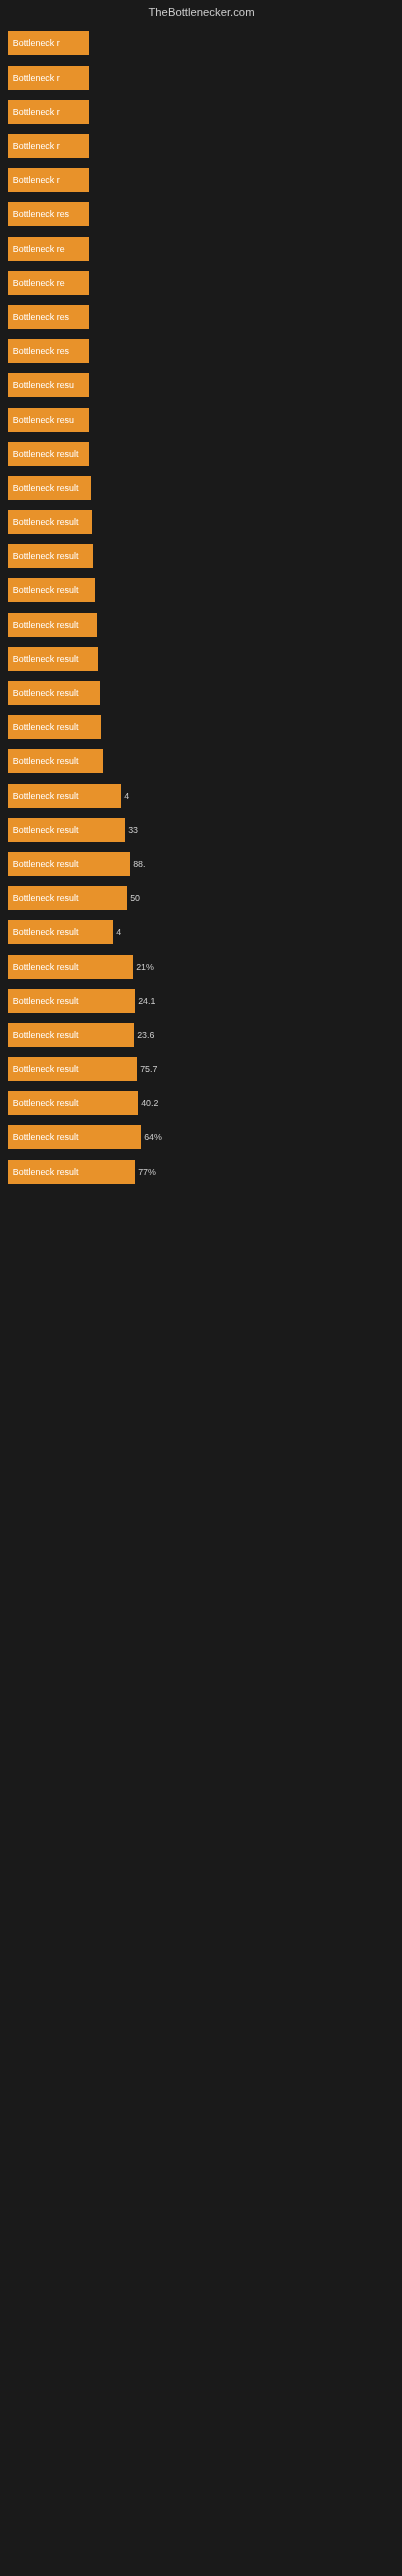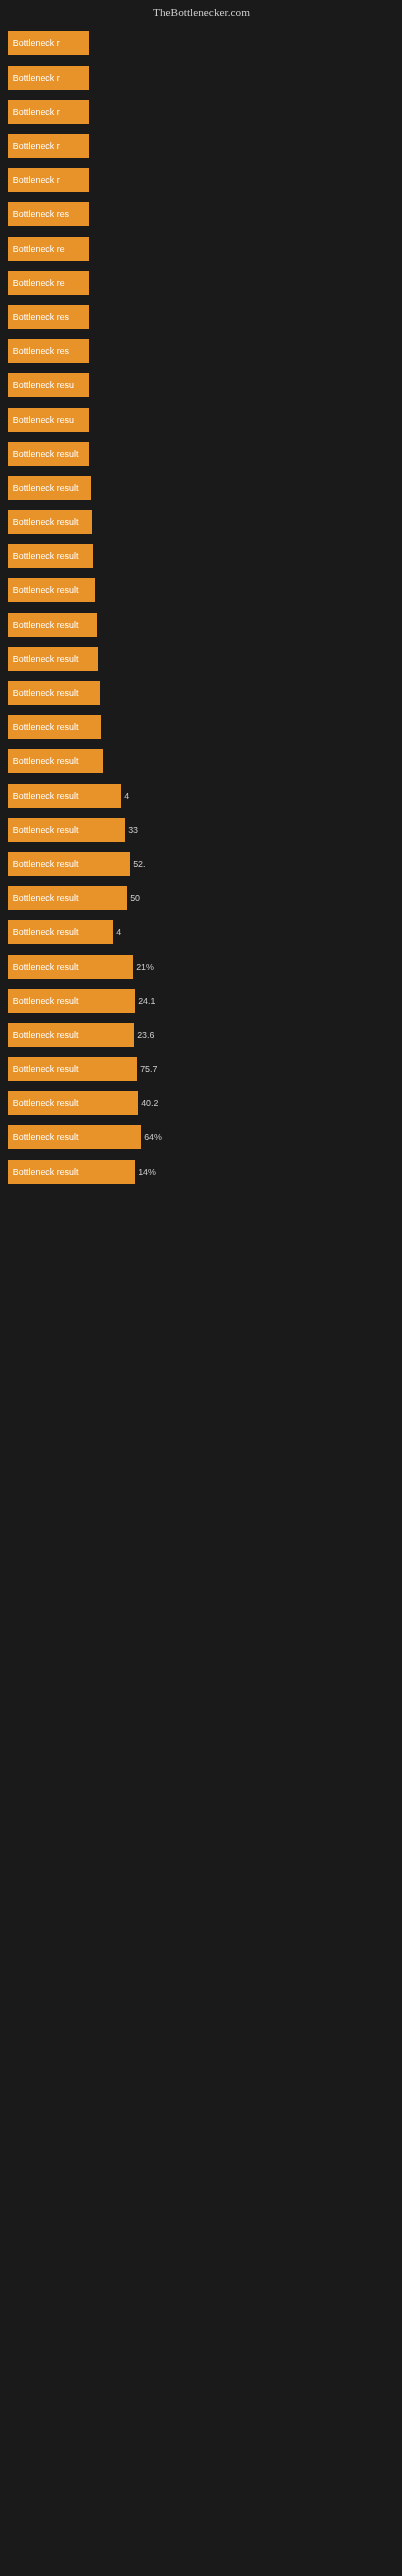--- a/index.html
+++ b/index.html
@@ -12,21 +12,20 @@
       font-family: Arial, sans-serif;
       width: 403px;
       min-height: 2576px;
     }
     .header {
       text-align: center;
       padding: 6.4px 0 3.2px 0;
       color: #cccccc;
       font-size: 11.3px;
       font-weight: normal;
-      font-family: Liberation Serif, serif;
     }
     .chart-area {
       padding: 6.4px 8px;
       display: flex;
       flex-direction: column;
       gap: 0px;
     }
     .bar-row {
       display: flex;
       align-items: center;
@@ -128,21 +127,21 @@
     <div class="bar-row">
       <div class="bar-label" style="width: 113px;">Bottleneck result</div>
       <div class="bar-value">4</div>
     </div>
     <div class="bar-row">
       <div class="bar-label" style="width: 117px;">Bottleneck result</div>
       <div class="bar-value">33</div>
     </div>
     <div class="bar-row">
       <div class="bar-label" style="width: 122px;">Bottleneck result</div>
-      <div class="bar-value">52.</div>
+      <div class="bar-value">88.</div>
     </div>
     <div class="bar-row">
       <div class="bar-label" style="width: 119px;">Bottleneck result</div>
       <div class="bar-value">50</div>
     </div>
     <div class="bar-row">
       <div class="bar-label" style="width: 105px;">Bottleneck result</div>
       <div class="bar-value">4</div>
     </div>
     <div class="bar-row">
@@ -164,16 +163,16 @@
     <div class="bar-row">
       <div class="bar-label" style="width: 130px;">Bottleneck result</div>
       <div class="bar-value">40.2</div>
     </div>
     <div class="bar-row">
       <div class="bar-label" style="width: 133px;">Bottleneck result</div>
       <div class="bar-value">64%</div>
     </div>
     <div class="bar-row">
       <div class="bar-label" style="width: 127px;">Bottleneck result</div>
-      <div class="bar-value">14%</div>
+      <div class="bar-value">77%</div>
     </div>
   </div>
 
 
 </body></html>

